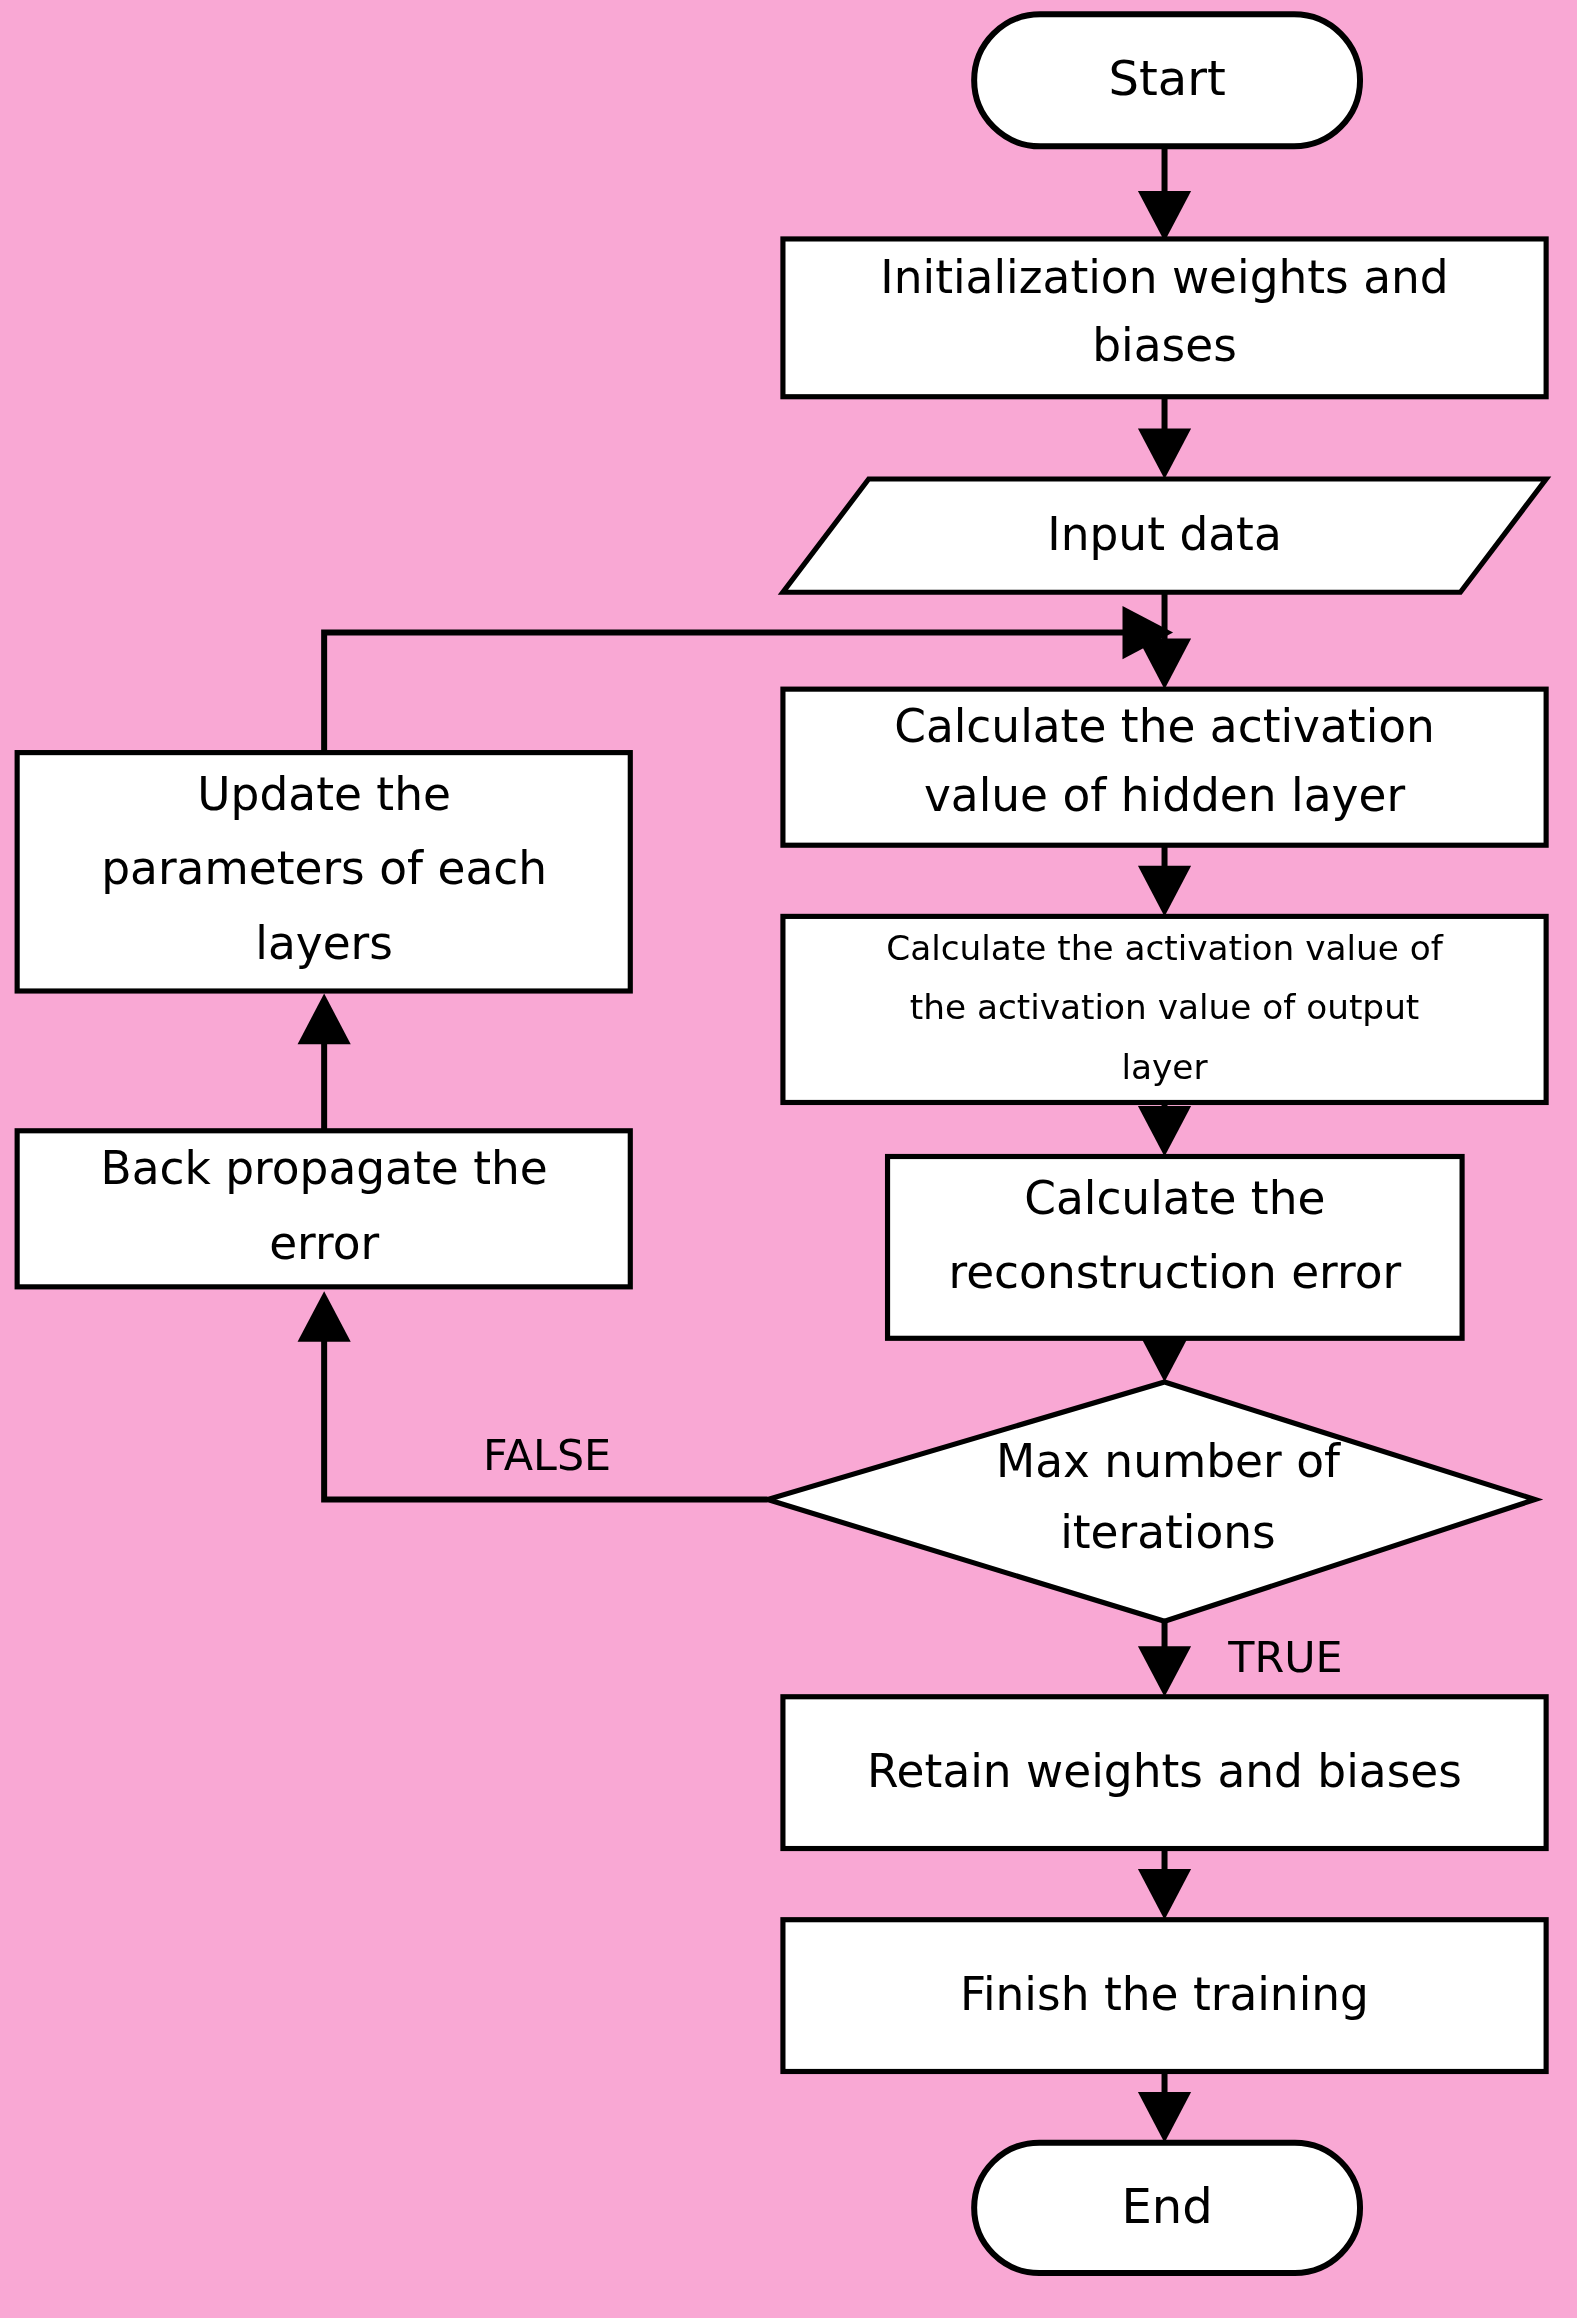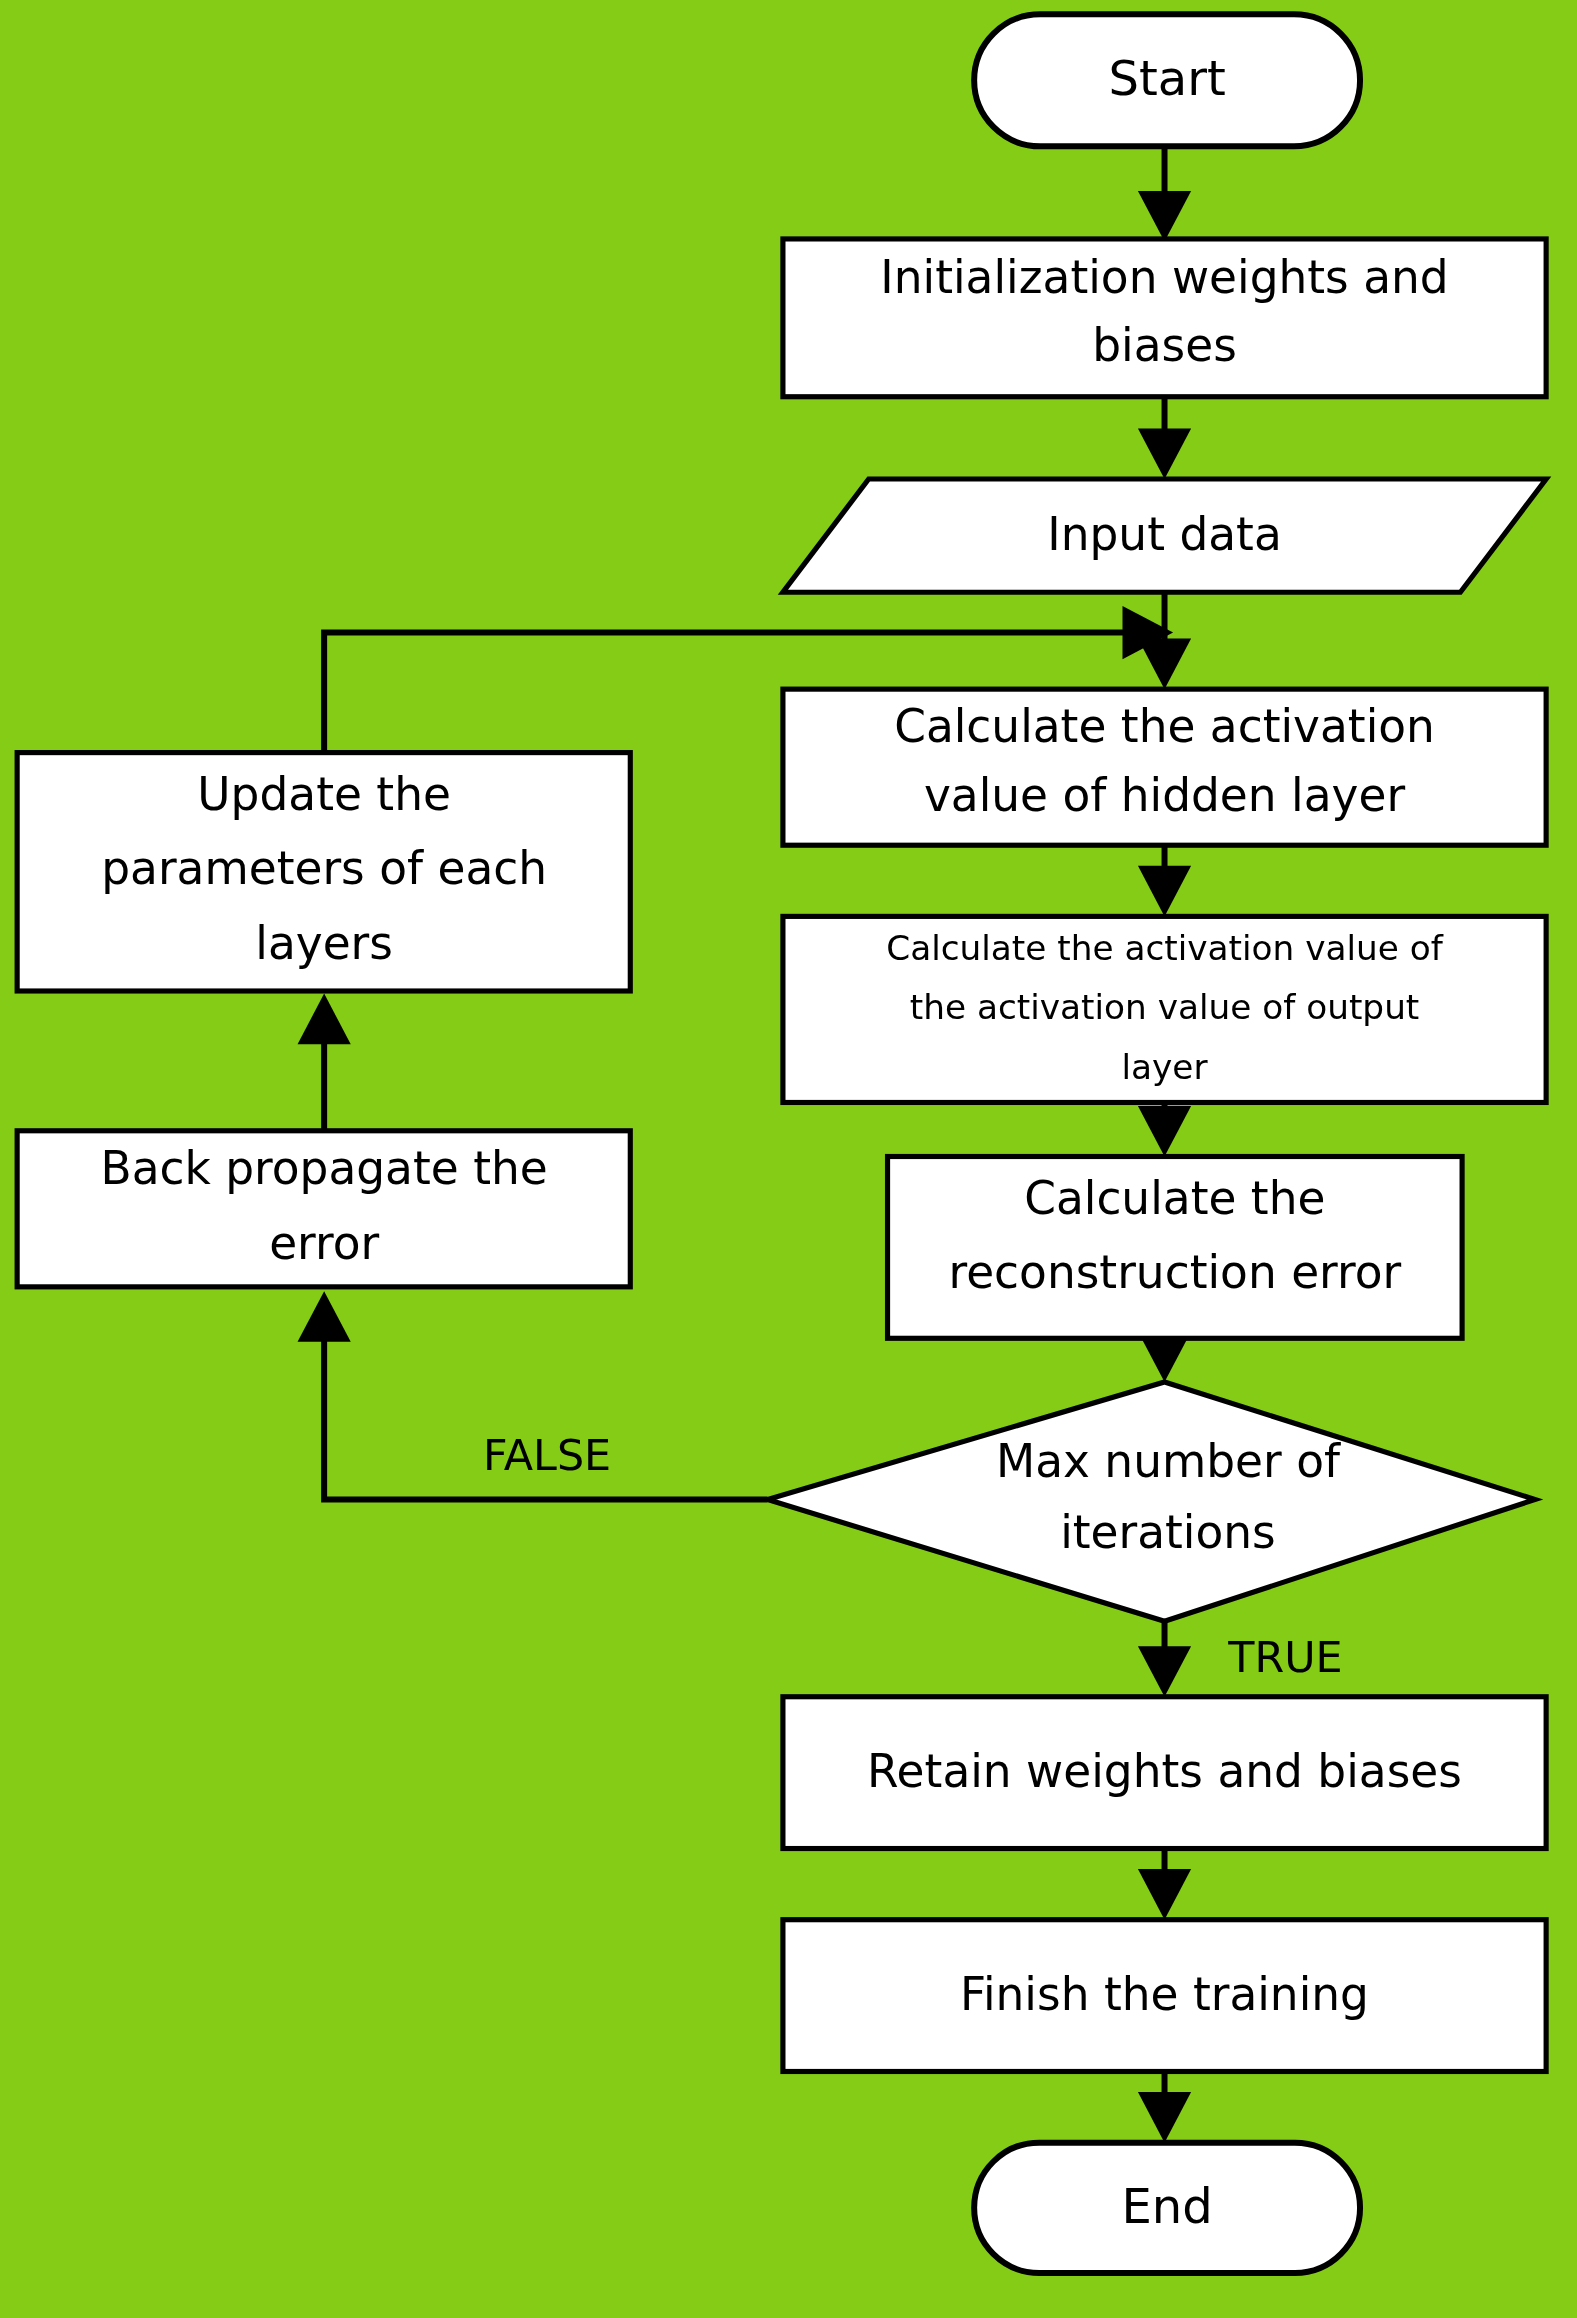--- a/index.html
+++ b/index.html
@@ -10,21 +10,21 @@
   body {
     width: 1577px;
     height: 2319px;
     font-family: "DejaVu Sans", sans-serif;
     overflow: hidden;
   }
   #flowchart-root {
     position: relative;
     width: 1577px;
     height: 2319px;
-    background: #84cc16;
+    background: #f9a8d4;
   }
   svg#flow-svg {
     position: absolute;
     left: 0;
     top: 0;
     width: 1577px;
     height: 2319px;
     display: block;
   }
   .node-shape {

